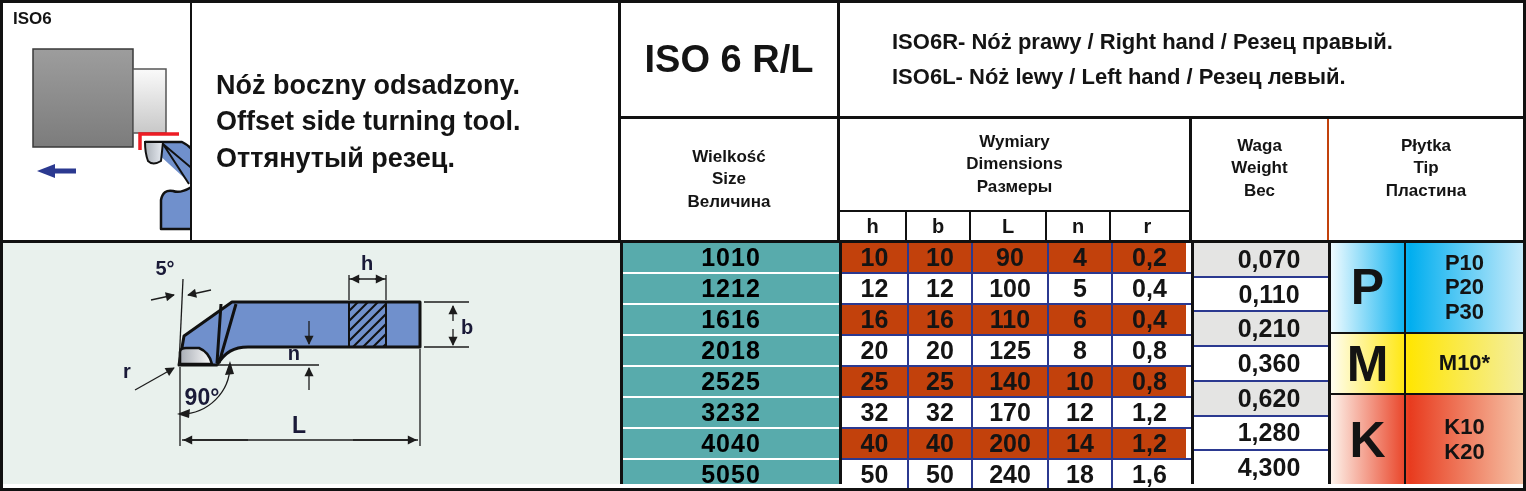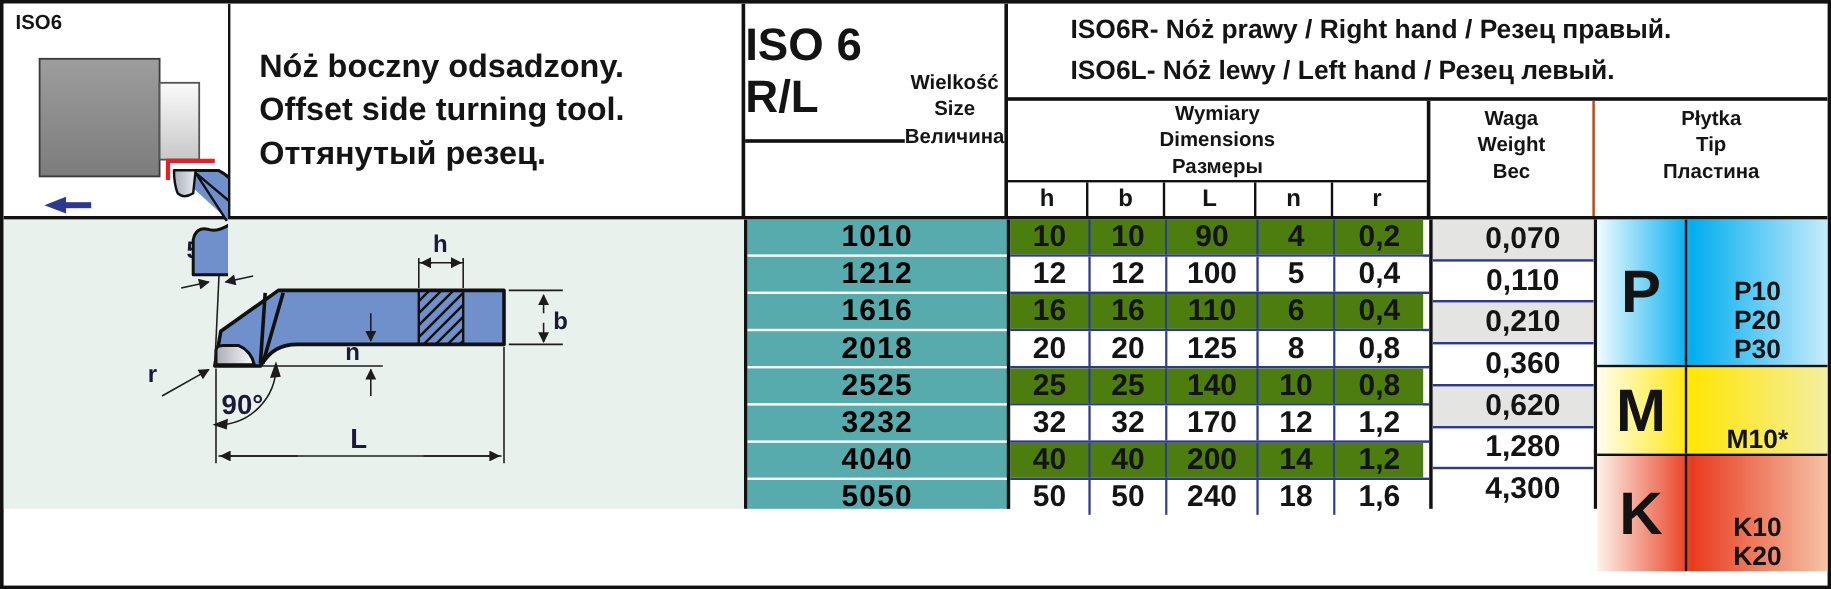--- a/index.html
+++ b/index.html
@@ -2,27 +2,27 @@
 <html><head>
 <meta charset="utf-8">
 <style>
   html,body { margin:0; padding:0; background:#fff; }
   .page {
     width:1526px; height:491px; box-sizing:border-box;
     border:3px solid #111; background:#fff; position:relative;
     font-family:"Liberation Sans", sans-serif; color:#141414; overflow:hidden;
   }
   
-  .top-band { height:180px; border-bottom:3px solid #111; box-sizing:border-box; display:flex; }
+  .top-band { height:240px; border-bottom:3px solid #111; box-sizing:border-box; display:flex; }
   .cell-iso { width:189px; border-right:2px solid #111; box-sizing:border-box; position:relative; background:#fff; }
   .iso-tag { position:absolute; left:10px; top:6px; font-size:17px; font-weight:bold; }
   .cell-desc { width:429px; border-right:3px solid #111; box-sizing:border-box;
     display:flex; flex-direction:column; justify-content:center; padding-left:24px; }
   .desc-line { font-size:27px; font-weight:bold; line-height:1.34; }
-  .col-c { width:219px; border-right:3px solid #111; box-sizing:border-box; display:flex; }
+  .col-c { width:219px; border-right:3px solid #111; box-sizing:border-box; display:flex; flex-direction:column; }
   .cell-code { height:116px; border-bottom:3px solid #111; box-sizing:border-box;
     display:flex; align-items:center; justify-content:center; font-size:38px; font-weight:bold; }
   .tri-hdr { display:flex; flex-direction:column; align-items:center; justify-content:center;
     font-size:17px; font-weight:bold; line-height:1.3; text-align:center; }
   .cell-sizehdr { flex:1; }
   .col-d { flex:1; display:flex; flex-direction:column; }
   .cell-variants { height:116px; border-bottom:3px solid #111; box-sizing:border-box;
     display:flex; flex-direction:column; justify-content:center; padding-left:52px; }
   .variant-line { font-size:22px; font-weight:bold; line-height:1.55; }
   .row-d2 { flex:1; display:flex; }
@@ -42,32 +42,32 @@
     background:#58abac; display:flex; flex-direction:column; }
   .size-cell { flex:1; box-sizing:border-box; display:flex; align-items:center; justify-content:center;
     color:#000000; font-size:25px; font-weight:bold; letter-spacing:1px; }
   .sep-white { border-top:2px solid #fff; }
   .dims-grid { width:352px; border-right:3px solid #111; box-sizing:border-box; display:flex; flex-direction:column; }
   .dim-row { flex:1; display:flex; box-sizing:border-box; }
   .sep-navy { border-top:2px solid #2b3990; }
   .dim-cell { box-sizing:border-box; display:flex; align-items:center; justify-content:center;
     font-size:25px; font-weight:bold; background:#fff; }
   .cell-vline { border-right:2px solid #2b3990; }
-  .tint { background:#4d7c0f; }
+  .tint { background:#c2410c; }
   .waga-col { width:137px; border-right:3px solid #111; box-sizing:border-box; display:flex; flex-direction:column; }
   .waga-cell { flex:1; box-sizing:border-box; display:flex; align-items:center; justify-content:center;
     font-size:25px; font-weight:bold; background:#fff;padding-left:16px; }
   .wtint { background:#e4e4e3; }
   .tips-col { flex:1; display:flex; flex-direction:column; }
   .tip-block { display:flex; box-sizing:border-box; flex-basis:0; }
   .sep-black { border-top:2px solid #111; }
   .tip-letter { width:75px; border-right:2px solid #111; box-sizing:border-box;
     display:flex; align-items:center; justify-content:center; font-size:50px; font-weight:bold; color:#131313; }
   .tip-grades { flex:1; display:flex; flex-direction:column; align-items:center; justify-content:center;
-    font-size:22px; font-weight:bold; line-height:1.1; color:#131313;margin-top:48px; }
+    font-size:22px; font-weight:bold; line-height:1.1; color:#131313; }
   svg text { font-family:"Liberation Sans", sans-serif; font-weight:bold; fill:#1a1a38; }
 </style>
 </head>
 <body>
 
 <div class="page">
 
   <div class="top-band">
 
     <div class="cell-iso">

